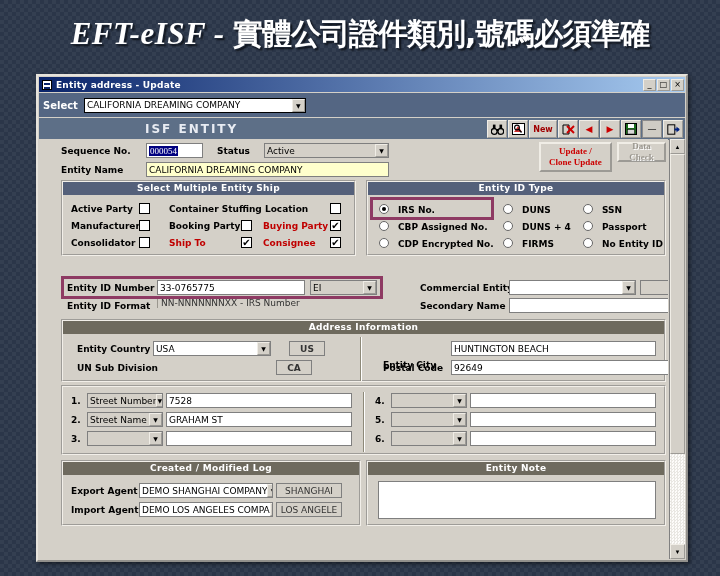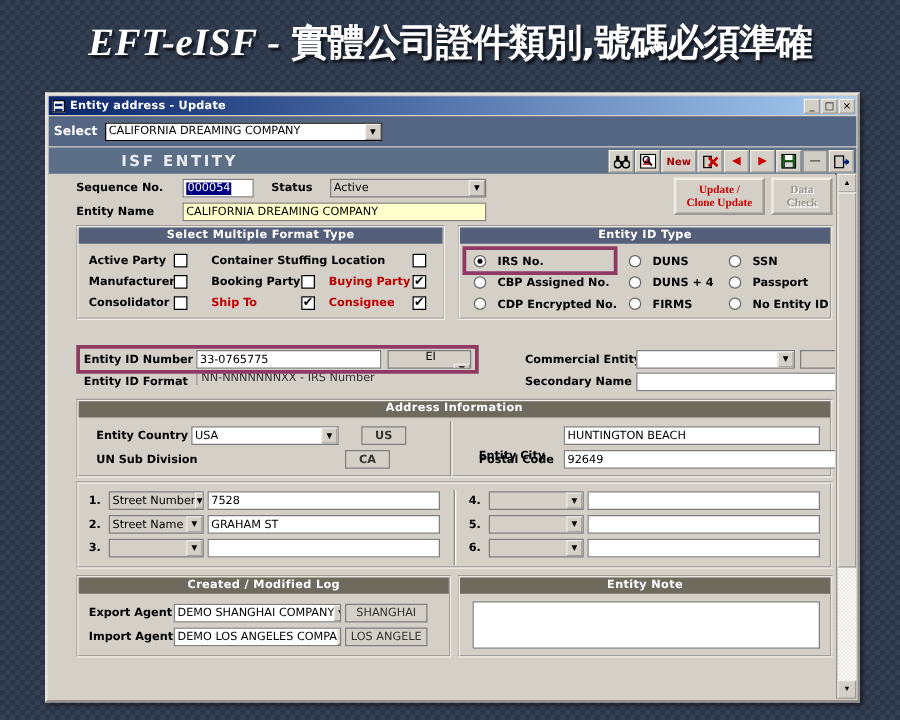--- a/index.html
+++ b/index.html
@@ -72,21 +72,21 @@
     margin-left:auto; width:13px; height:13px; background:#d4d0c8; border:1px outset #f0ede6;
     display:flex; align-items:center; justify-content:center; font-size:6px; flex:0 0 auto;
   }
   
   .isfbar {
     height:22px; margin:0 1px; background:#5d6f87;
     display:flex; align-items:center; padding:0 2px;
   }
   .isfbar .isftitle {
     color:#e8ecf3; font-size:12px; font-weight:bold; letter-spacing:2px;
-    font-family:"DejaVu Sans", sans-serif; margin-left:56px;
+    font-family:"DejaVu Sans", sans-serif; margin-left:104px;
   }
   .isfbar .tools { margin-left:auto; display:flex; gap:1px; align-items:center; }
   .tbtn {
     width:20px; height:18px; background:#d4d0c8; border:1px outset #f0ede6;
     display:flex; align-items:center; justify-content:center;
     font-size:9px; font-family:"DejaVu Sans", sans-serif; color:#000;
   }
   .tbtn.wide { width:28px; font-size:8px; font-weight:bold; color:#a00000; }
   .tbtn.red { color:#cc0000; font-weight:bold; }
   .tbtn.flat { border:1px solid #8b8b8b; background:#cfccc4; }
@@ -219,45 +219,45 @@
           <line x1="7.5" y1="5.5" x2="12.2" y2="5.5" stroke="#002080" stroke-width="2"></line>
           <path d="M9.5 2.6 L12.6 5.5 L9.5 8.4 Z" fill="#002080"></path>
         </svg>
       </span>
     </span>
   </div>
 
   <div class="client">
 
     <span class="lbl abs" style="left:22px; top:7px;">Sequence No.</span>
-    <span class="txtin abs" style="left:107px; top:4px; width:57px;">
+    <span class="txtin abs" style="left:107px; top:4px; width:57px;font-family:Liberation Serif, serif;">
       <span class="seltext">000054</span>
     </span>
     <span class="lbl abs" style="left:178px; top:7px;">Status</span>
     <span class="dd abs" style="left:225px; top:4px; width:125px;">
       <span>Active</span>
       <span class="arrow" style="width:13px;height:13px;background:#d4d0c8;border:1px outset #f0ede6;display:flex;align-items:center;justify-content:center;font-size:6px;">▼</span>
     </span>
 
     <span class="lbl abs" style="left:22px; top:26px;">Entity Name</span>
     <span class="txtin yellow abs" style="left:107px; top:23px; width:243px;">
       <span>CALIFORNIA DREAMING COMPANY</span>
     </span>
 
     <div class="btn red abs" style="left:500px; top:3px; width:73px; height:30px;">
       <span>Update /</span>
       <span>Clone Update</span>
     </div>
-    <div class="btn dis abs" style="left:578px; top:3px; width:49px; height:30px;">
+    <div class="btn dis abs" style="left:578px; top:3px; width:49px; height:20px;">
       <span>Data</span>
       <span>Check</span>
     </div>
 
     <div class="panel abs" style="left:22px; top:41px; width:295px; height:76px;">
-      <div class="phead blue">Select Multiple Format Type</div>
+      <div class="phead blue">Select Multiple Entity Ship</div>
 
       <span class="lbl abs" style="left:8px; top:22px;">Active Party</span>
       <span class="cb abs" style="left:76px; top:21px;"></span>
       <span class="lbl abs" style="left:106px; top:22px;">Container Stuffing Location</span>
       <span class="cb abs" style="left:267px; top:21px;"></span>
 
       <span class="lbl abs" style="left:8px; top:39px;">Manufacturer</span>
       <span class="cb abs" style="left:76px; top:38px;"></span>
       <span class="lbl abs" style="left:106px; top:39px;">Booking Party</span>
       <span class="cb abs" style="left:178px; top:38px;"></span>
@@ -303,21 +303,21 @@
       <span class="rb abs" style="left:215px; top:56px;"></span>
       <span class="lbl abs" style="left:234px; top:57px;">No Entity ID</span>
     </div>
 
     <div class="hl-box" style="left:331px; top:58px; width:124px; height:23px;"></div>
 
     <span class="lbl abs" style="left:28px; top:144px;">Entity ID Number</span>
     <span class="txtin abs" style="left:118px; top:141px; width:148px;">
       <span>33-0765775</span>
     </span>
-    <span class="dd abs" style="left:271px; top:141px; width:67px;flex-direction:column;">
+    <span class="dd abs" style="left:271px; top:141px; width:67px;">
       <span>EI</span>
       <span class="arrow" style="width:13px;height:13px;background:#d4d0c8;border:1px outset #f0ede6;display:flex;align-items:center;justify-content:center;font-size:6px;">▼</span>
     </span>
     <span class="lbl abs" style="left:28px; top:162px;">Entity ID Format</span>
     <span class="abs" style="left:118px; top:159px; width:220px; font-size:9px; font-family:'DejaVu Sans',sans-serif; color:#333; border-left:1px solid #9a968e; padding-left:3px;">NN-NNNNNNNXX  -  IRS Number</span>
 
     <div class="hl-box" style="left:22px; top:137px; width:322px; height:23px;"></div>
 
     <span class="lbl abs" style="left:381px; top:144px;">Commercial Entity</span>
     <span class="dd white abs" style="left:470px; top:141px; width:127px;">

